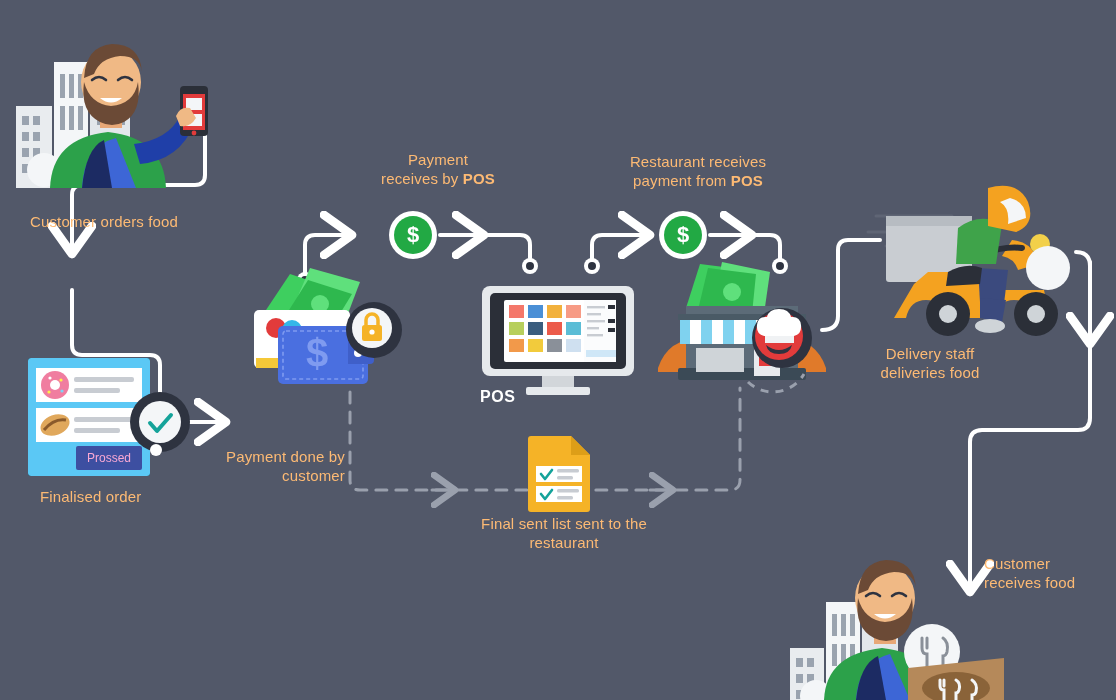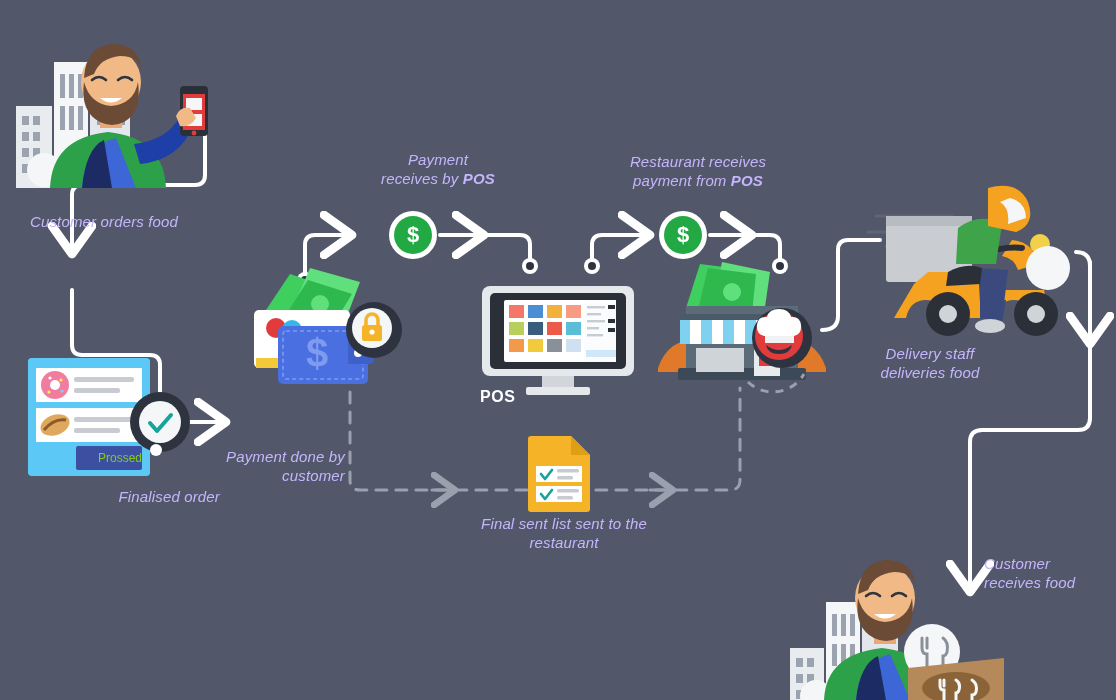--- a/index.html
+++ b/index.html
@@ -6,22 +6,22 @@
   body{
     width:1116px;height:700px;overflow:hidden;
     background:#525869;
     font-family:"Liberation Sans",sans-serif;
     position:relative;
   }
   #stage{position:absolute;inset:0;width:1116px;height:700px;}
   .layer{position:absolute;inset:0;width:1116px;height:700px;}
   .node{position:absolute;}
   .caption{
-    position:absolute;color:#c4b5fd;font-size:15px;line-height:19px;
-    letter-spacing:.15px;white-space:pre-line;font-style:italic;
+    position:absolute;color:#fdba74;font-size:15px;line-height:19px;
+    letter-spacing:.15px;white-space:pre-line;
   }
   .caption.c{text-align:center;}
   .caption.r{text-align:right;margin-top:29px;}
   .caption.l{text-align:left;}
   .caption b{font-weight:bold;}
   .pos-label{
     position:absolute;color:#ffffff;font-size:16px;font-weight:bold;letter-spacing:.6px;
   }
   svg{display:block;overflow:visible;}
 </style>
@@ -162,31 +162,31 @@
         <ellipse cx="27" cy="67" rx="15" ry="10" fill="#e0a85c" transform="rotate(-20 27 67)"></ellipse>
         <path d="M16,72 q10,-12 22,-10" stroke="#8a5a2b" stroke-width="3" fill="none"></path>
       </g>
       <rect x="46" y="59" width="60" height="5" rx="2" fill="#c8ccd2"></rect>
       <rect x="46" y="70" width="46" height="5" rx="2" fill="#c8ccd2"></rect>
 
       <rect x="48" y="88" width="66" height="24" rx="2" fill="#3d4fa1"></rect>
     </svg>
   </div>
   <div style="position:absolute;left:76px;top:446px;width:66px;height:24px;line-height:24px;
-              text-align:right;color:#84cc16;font-size:12px;">Prossed</div>
+              text-align:center;color:#f9a8d4;font-size:12px;">Prossed</div>
 
   <div class="node" style="left:124px;top:386px;width:72px;height:72px;">
     <svg width="72" height="72" viewBox="0 0 72 72">
       <circle cx="36" cy="36" r="30" fill="#2e3340"></circle>
       <circle cx="36" cy="36" r="21" fill="#f4f6f8"></circle>
       <path d="M26,37 l7,8 l14,-16" stroke="#15a39a" stroke-width="4" fill="none" stroke-linecap="round" stroke-linejoin="round"></path>
       <circle cx="32" cy="64" r="6" fill="#ffffff"></circle>
     </svg>
   </div>
-  <div class="caption l" style="left:40px;top:487px;width:180px;text-align:right;">Finalised order</div>
+  <div class="caption l" style="left:40px;top:487px;width:180px;">Finalised order</div>
 
   <div class="node" style="left:248px;top:262px;width:170px;height:130px;">
     <svg width="170" height="130" viewBox="0 0 170 130">
 
       <g>
         <path d="M14,54 L42,12 L96,30 L70,70 Z" fill="#3ecf5f"></path>
         <path d="M44,48 L62,6 L112,20 L96,62 Z" fill="#5fe07c"></path>
         <path d="M36,56 L60,18 L104,32 L82,68 Z" fill="#2eb84e"></path>
         <circle cx="72" cy="42" r="9" fill="#5fe07c"></circle>
       </g>

